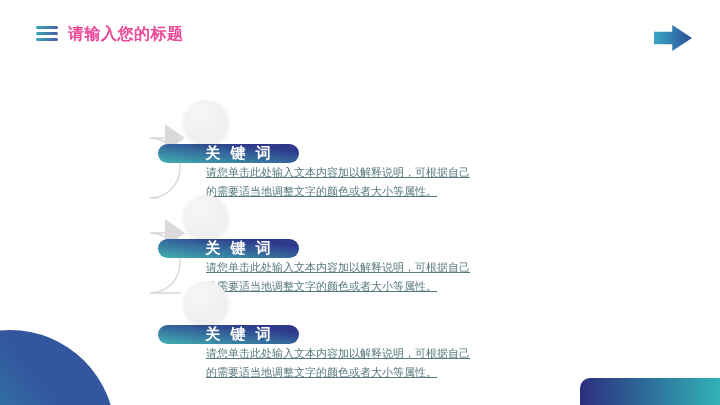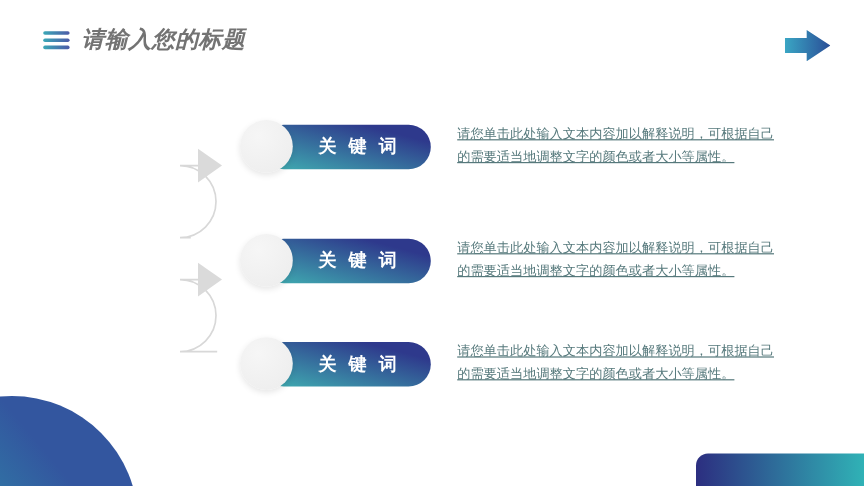--- a/index.html
+++ b/index.html
@@ -27,45 +27,44 @@
     height: 3px;
     margin-bottom: 3px;
     border-radius: 2px;
     background: linear-gradient(90deg, #3aa8b6, #4d5aa8);
   }
   .page-title {
     position: absolute;
     left: 68px;
     top: 26px;
     margin: 0;
-    font-size: 19px;
+    font-size: 16px;
     line-height: 15px;
     font-weight: 700;
-    color: #737373;
+    color: #ec4899;
     letter-spacing: 0.5px;
-    font-style: italic;
   }
   .top-arrow {
     position: absolute;
     left: 654px;
     top: 25px;
     width: 38px;
     height: 26px;
     background: linear-gradient(90deg, #3aa6c4, #2a4e97);
     clip-path: polygon(0 26%, 48% 26%, 48% 0, 100% 50%, 48% 100%, 48% 74%, 0 74%);
     cursor: pointer;
   }
 
   
   .row {
     position: absolute;
-    left: 200px;
+    left: 184px;
     height: 44px;
     display: flex;
-    align-items: center;
+    flex-direction: column;
   }
   .row-1 { top: 100px; }
   .row-2 { top: 195px; }
   .row-3 { top: 281px; }
 
   .pill-circle {
     width: 44px;
     height: 44px;
     border-radius: 50%;
     background: radial-gradient(circle at 35% 30%, #f6f6f6, #ececec);

